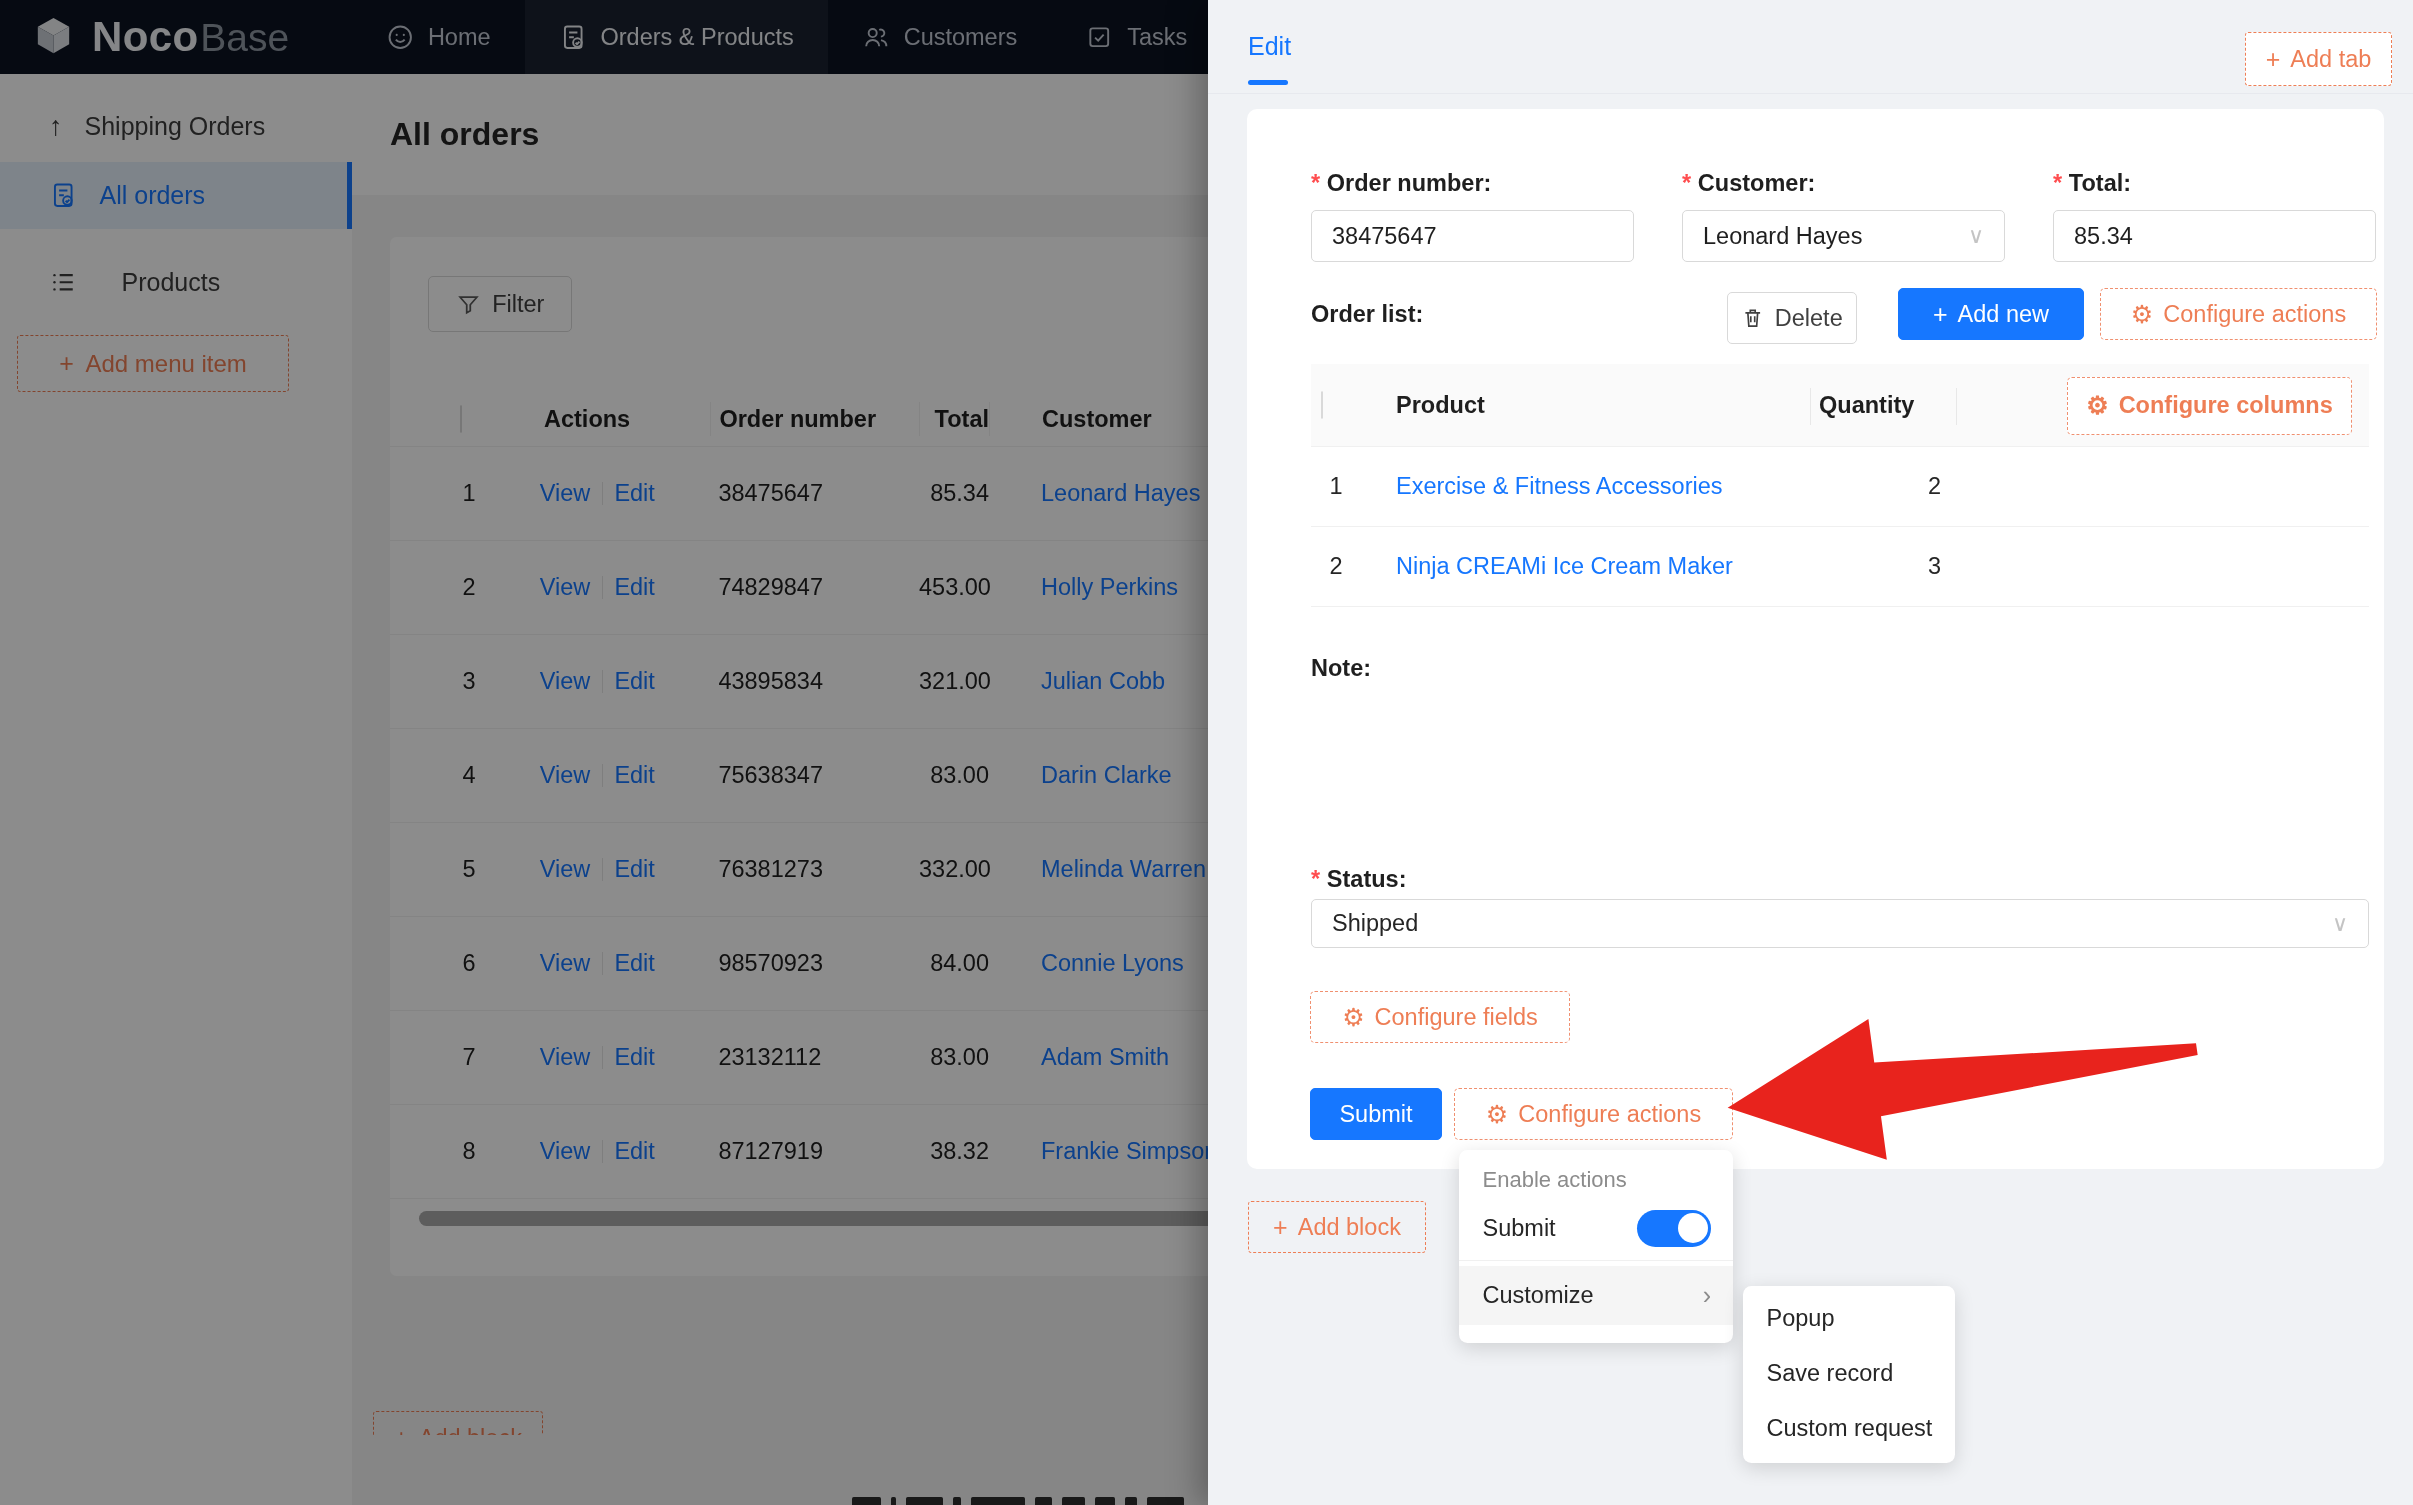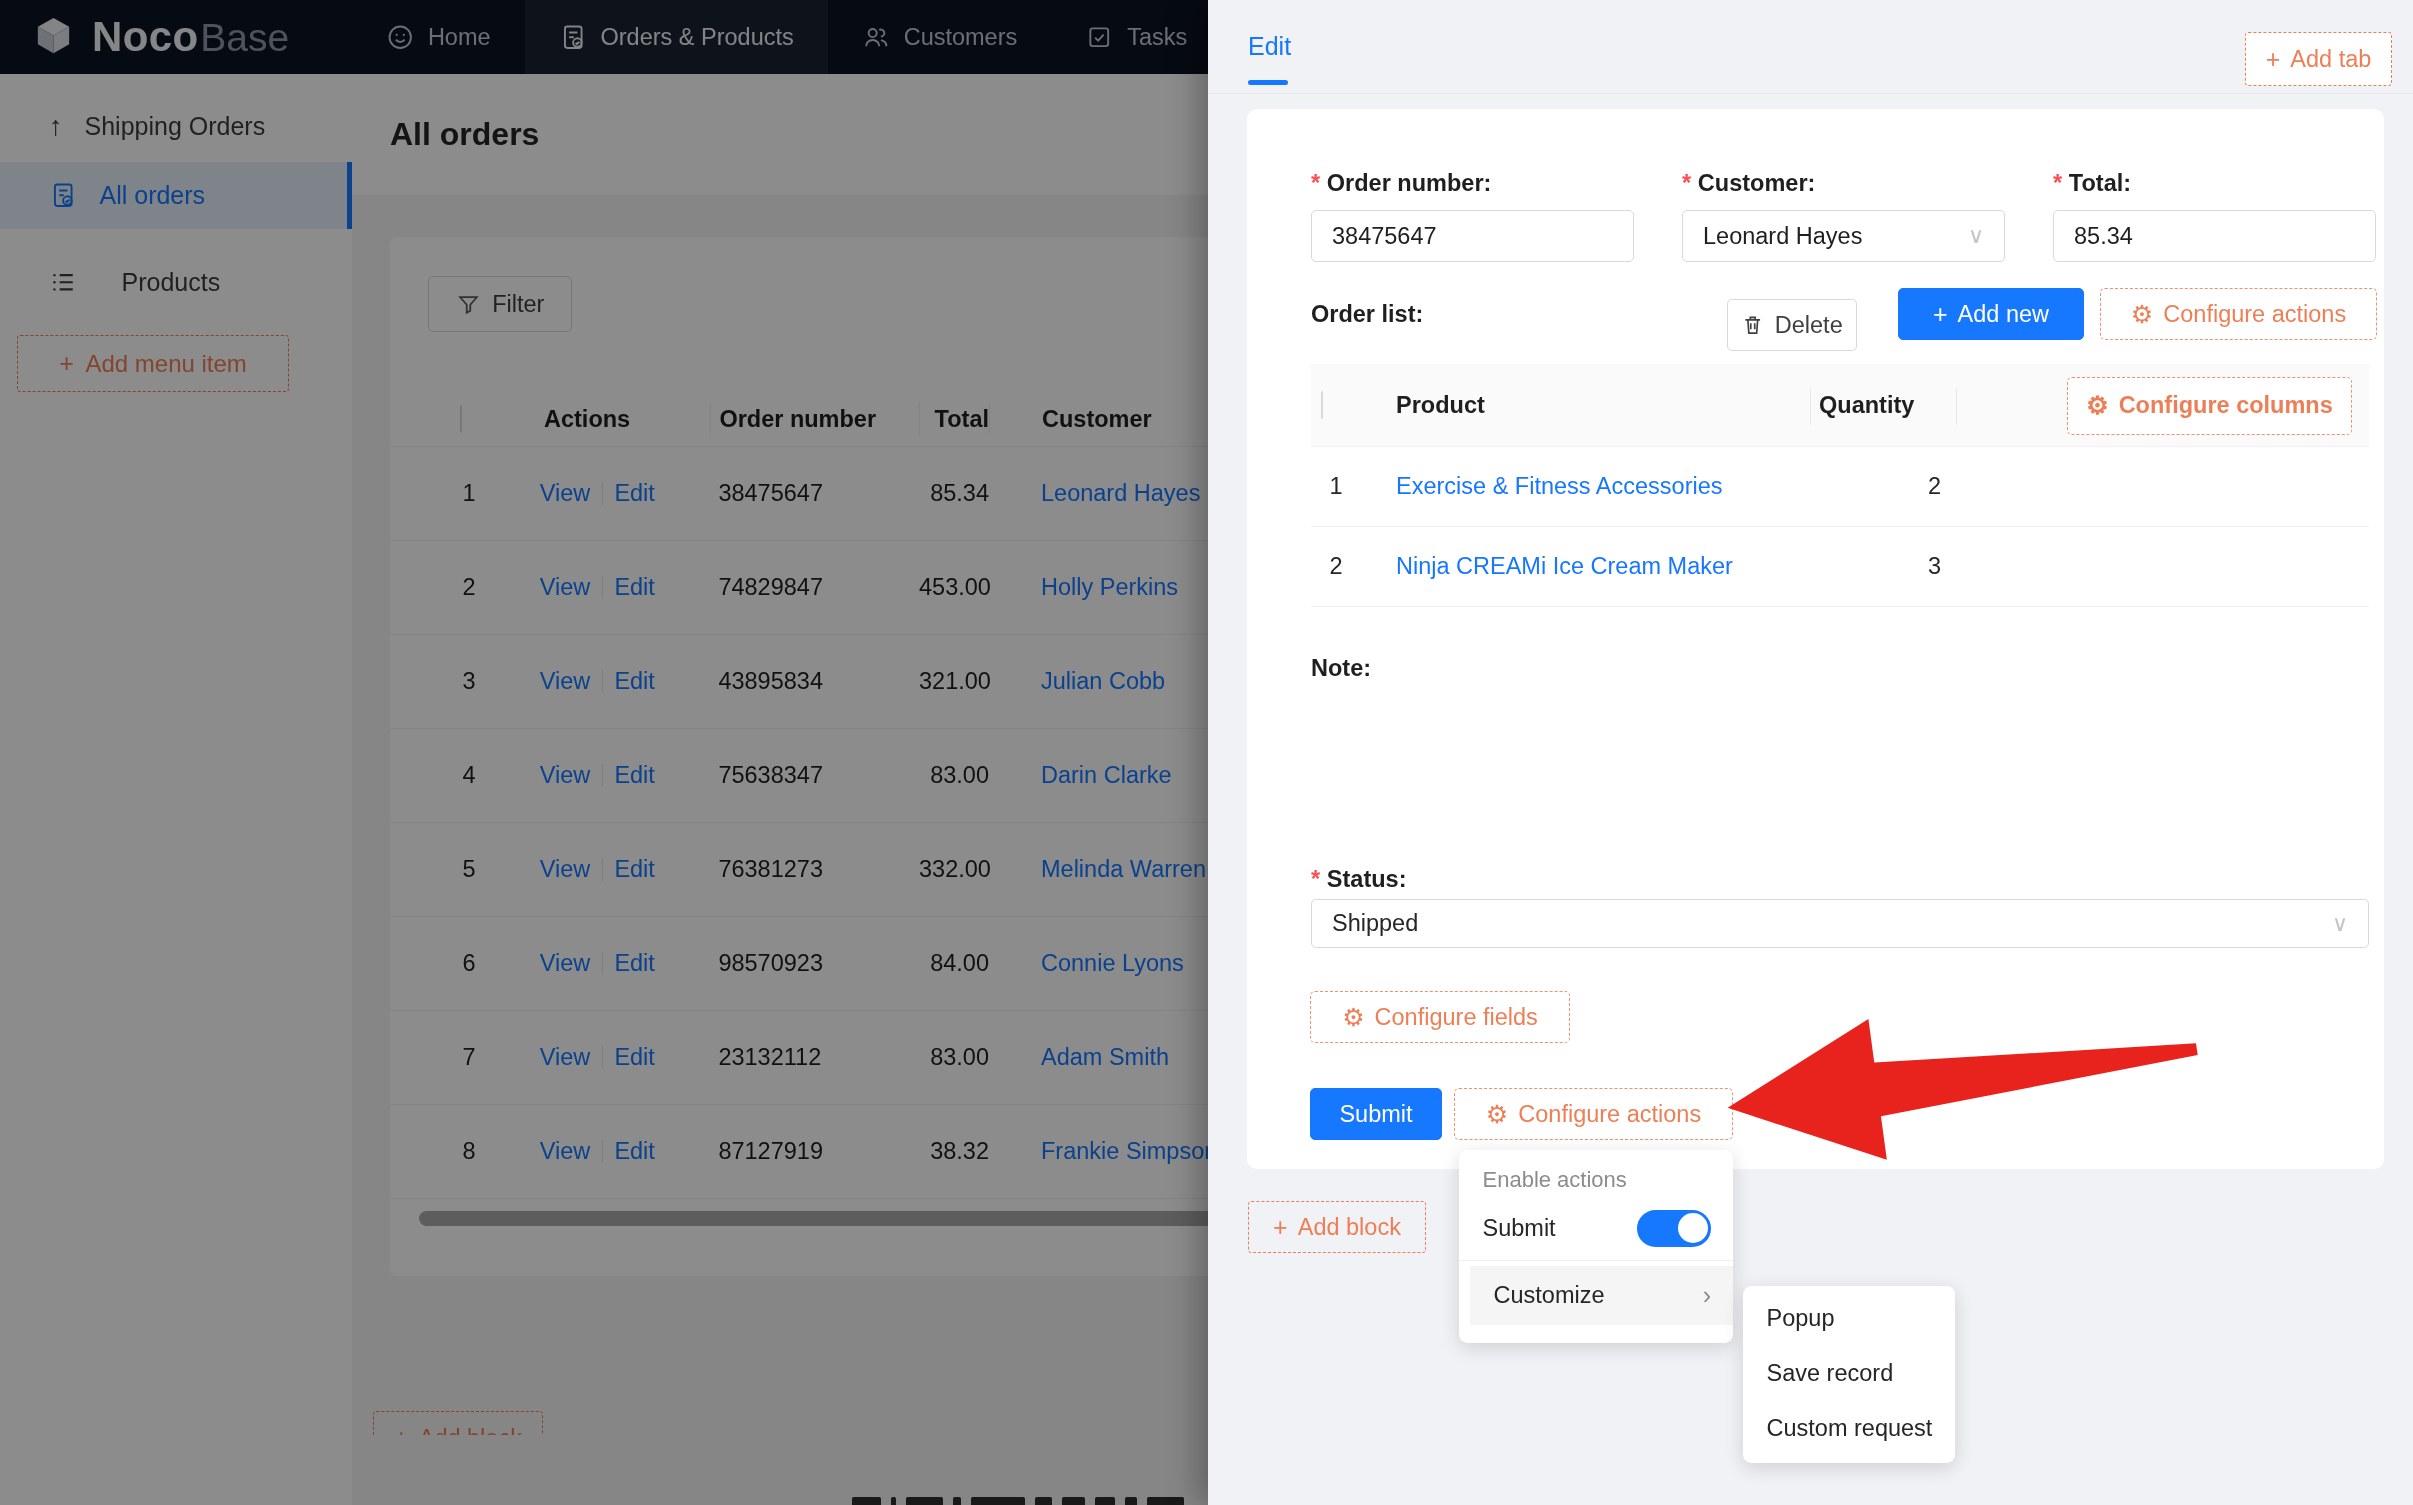--- a/index.html
+++ b/index.html
@@ -73,21 +73,21 @@
   .submit-btn{position:absolute;left:63px;top:979px;width:132px;height:52px;}
   .cfg-actions-footer{position:absolute;left:207px;top:979px;width:279px;height:52px;}
   .add-block-drawer{position:absolute;left:40px;top:1201px;width:178px;height:52px;border:1.7px dashed #ee7e55;border-radius:3.4px;color:#ee7e55;font-size:23.5px;display:flex;align-items:center;justify-content:center;gap:10px;cursor:pointer;box-sizing:border-box;}
   
   .dd-menu{position:absolute;left:251px;top:1150px;width:274px;height:193px;background:#fff;border-radius:8.4px;box-shadow:0 5px 20px rgba(0,0,0,0.14);z-index:5;overflow:hidden;}
   .dd-group{padding:17px 0 0 23.5px;font-size:22px;color:#8c8c8c;height:34px;}
   .dd-item{display:flex;align-items:center;height:54px;padding:0 22px 0 23.5px;font-size:23.5px;color:#262626;cursor:pointer;}
   .switch{margin-left:auto;width:74px;height:37px;border-radius:18.4px;background:#1677ff;position:relative;cursor:pointer;}
   .switch .knob{position:absolute;right:3.4px;top:3.4px;width:30px;height:30px;border-radius:50%;background:#fff;}
   .dd-divider{height:0.8px;background:#f0f0f0;margin:5px 0;}
-  .dd-item.hover{background:#f5f5f5;height:59px;margin-left:11px;}
+  .dd-item.hover{background:#f5f5f5;height:59px;}
   .dd-chev{margin-left:auto;color:#8c8c8c;font-size:25px;}
   .submenu{position:absolute;left:535px;top:1286px;width:212px;height:177px;background:#fff;border-radius:8.4px;box-shadow:0 5px 20px rgba(0,0,0,0.14);z-index:6;padding:5px 0;box-sizing:border-box;}
   .submenu .dd-item{height:55px;}
   
   .arrow-svg{position:absolute;left:0;top:0;width:2413px;height:1506px;z-index:9;pointer-events:none;}
   .gear{font-size:25px;line-height:1;}
   .plus{font-size:25px;line-height:1;font-weight:400;}
 </style>
 </head>
 <body>
@@ -338,21 +338,21 @@
         </div>
       <div class="finput fselect" style="left:435px;">
         <span>Leonard Hayes</span>
         <span class="chev">∨</span>
       </div>
       <div class="finput" style="left:806px;">
           <span>85.34</span>
         </div>
 
       <div class="ol-label">Order list:</div>
-      <div class="btn btn-default" style="position:absolute;left:480px;top:190px;width:130px;height:52px;">
+      <div class="btn btn-default" style="position:absolute;left:480px;top:183px;width:130px;height:52px;">
         <svg width="23.5" height="23.5" viewBox="0 0 24 24" fill="none" stroke="#404040" stroke-width="1.7">
           <path d="M4.5 7h15M9.5 7V4.5h5V7M7 7l1 13.5h8L17 7M10 10.5v6M14 10.5v6"></path>
         </svg>
         <span>Delete</span>
       </div>
       <div class="btn btn-primary" style="position:absolute;left:651px;top:179px;width:186px;height:52px;">
         <span class="plus">+</span>
         <span>Add new</span>
       </div>
       <div class="btn btn-dashed-orange" style="position:absolute;left:853px;top:179px;width:277px;height:52px;">

